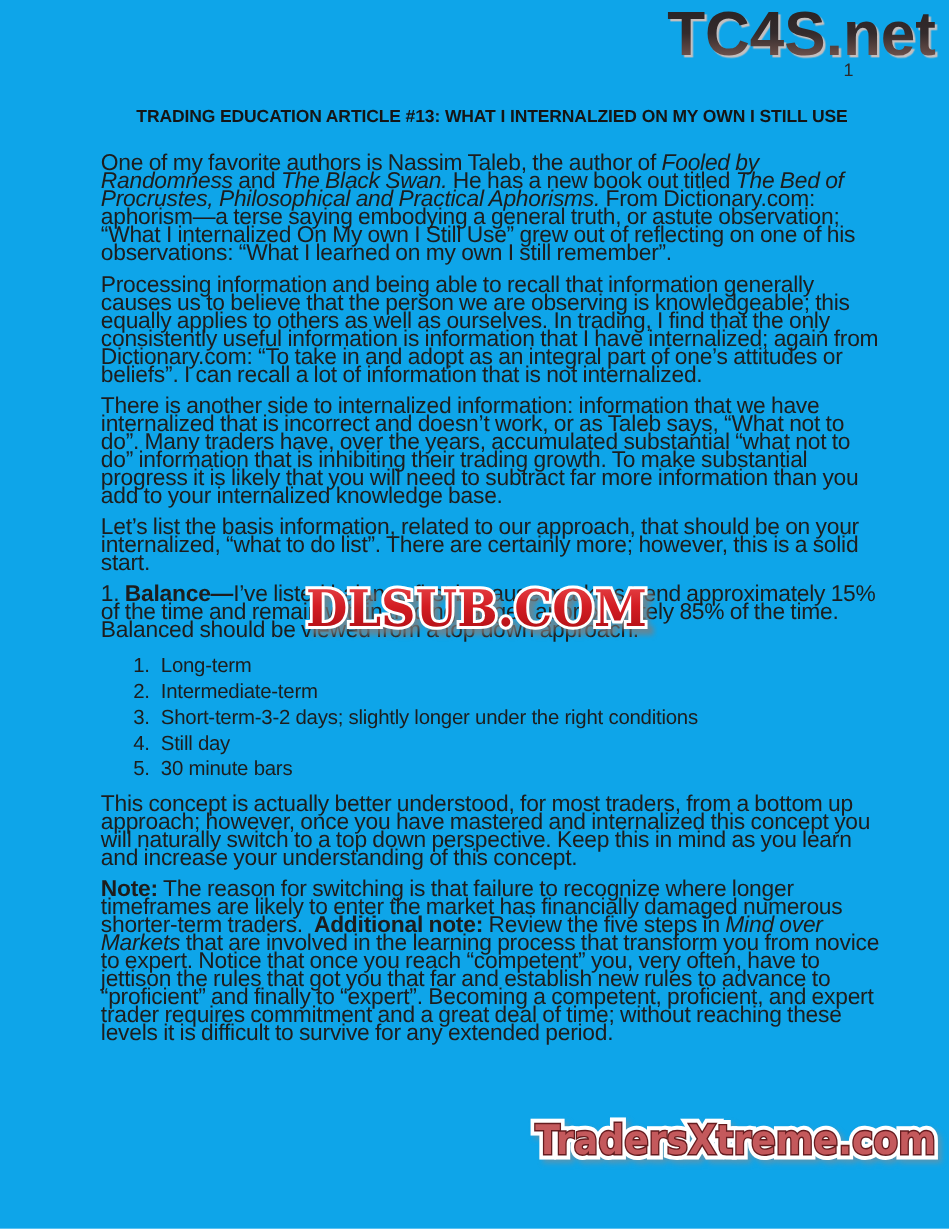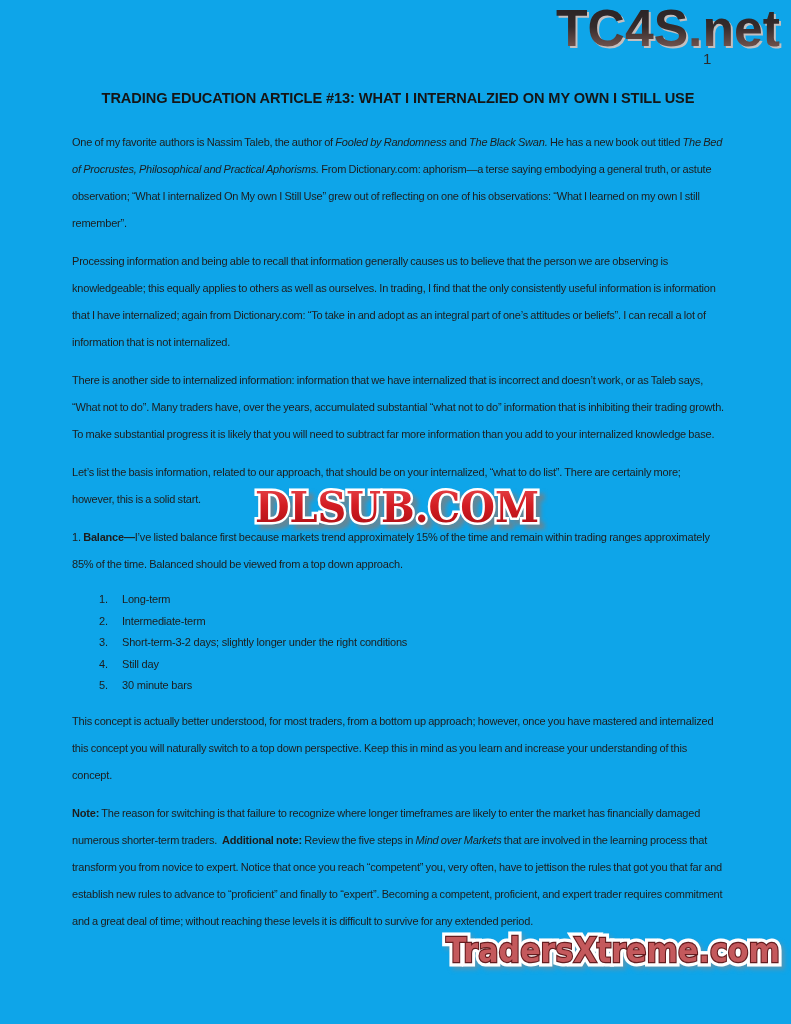--- a/index.html
+++ b/index.html
@@ -15,39 +15,39 @@
   
   .logo { position:absolute; top:2px; right:5px; width:232px; height:50px; }
 
   .page-number {
     position:absolute; top:50px; left:703px;
     font-size:15px; color:#2b2b2b;
   }
 
   
   .doc {
-    position:absolute; left:72px; top:90px; width:652px;
+    position:absolute; left:84px; top:90px; width:652px;
     color:#1d1d1d;
   }
   .doc-title {
     font-size:14.6px; font-weight:bold; text-align:center;
     letter-spacing:-0.1px; margin:0 0 23px 0; color:#151515;
   }
   .doc-body p {
-    font-size:11px; line-height:27px;
+    font-size:19px; line-height:15px;
     letter-spacing:-0.2px; word-spacing:-0.5px;
     margin:0 0 11px 0;
   }
   .doc-body .i { font-style:italic; }
   .doc-body .b { font-weight:bold;margin-top:30px; }
 
   ol.doc-list {
     list-style:none; counter-reset:item;
     margin:0 0 11px 0; padding:0 0 0 50px;
-    font-size:11px; line-height:21.5px; letter-spacing:-0.2px;
+    font-size:17px; line-height:21.5px; letter-spacing:-0.2px;
   }
   ol.doc-list li { position:relative; counter-increment:item; }
   ol.doc-list li::before {
     content: counter(item) ".";
     position:absolute; left:-23px;
   }
 
   
   .wm-center { position:absolute; left:246px; top:482px; width:302px; height:54px; }
   .wm-bottom { position:absolute; left:436px; top:928px; width:354px; height:54px; }

